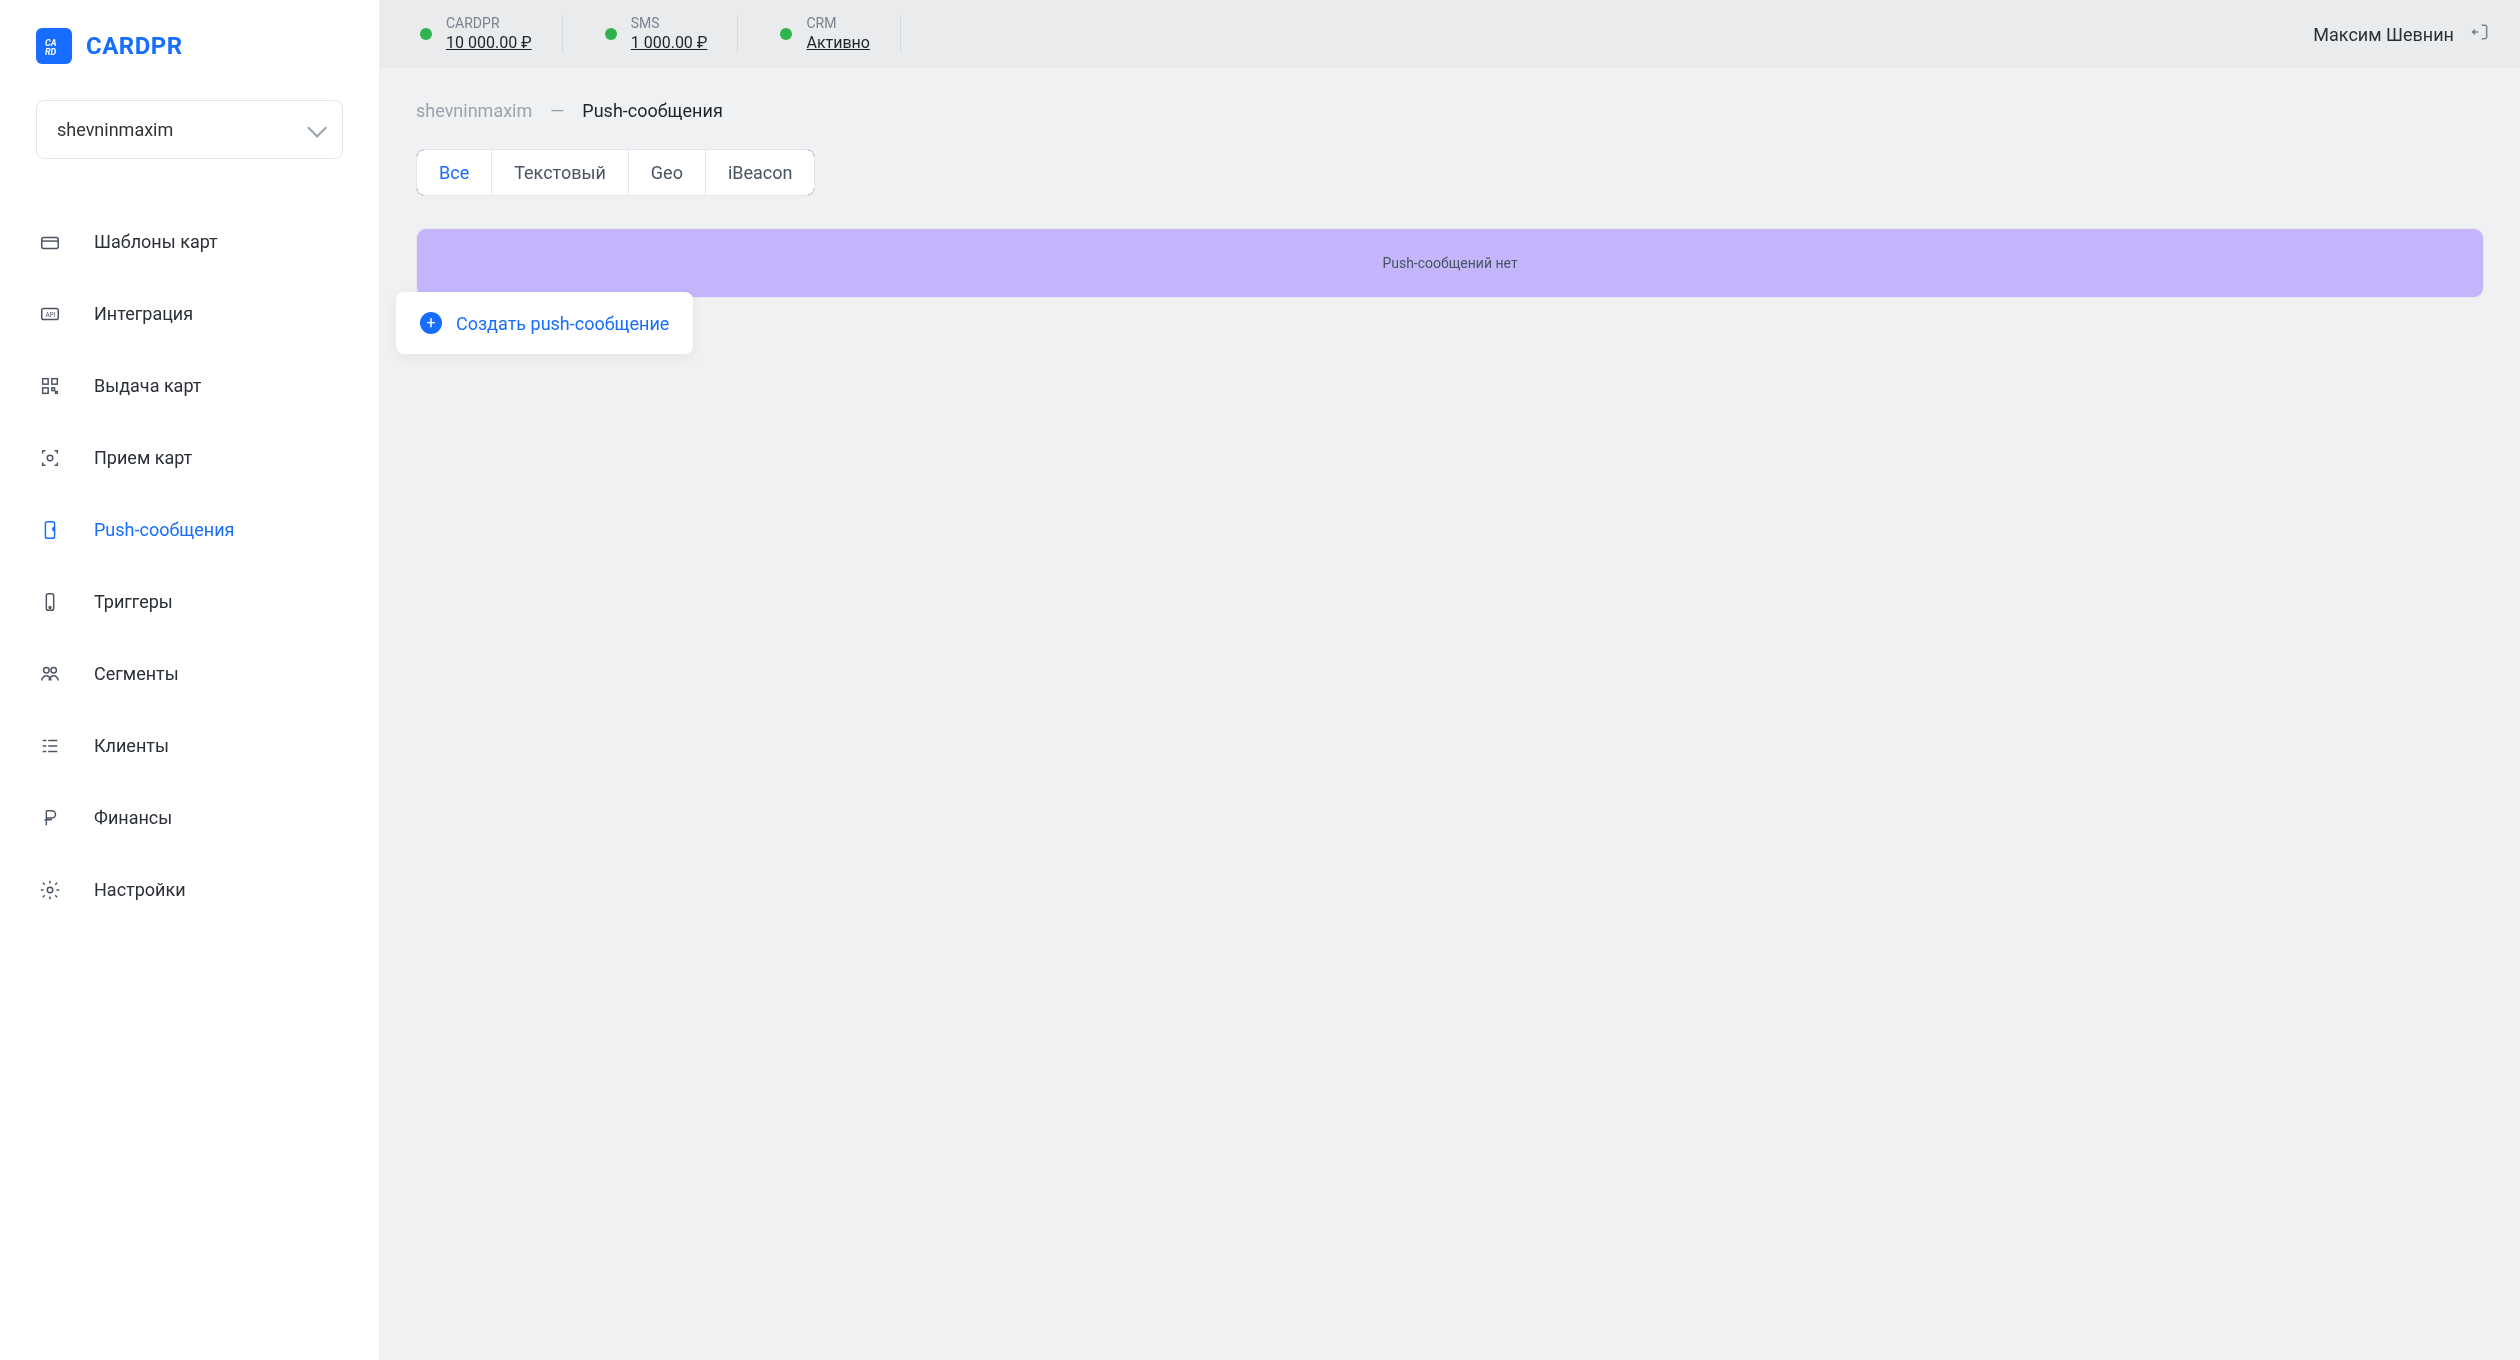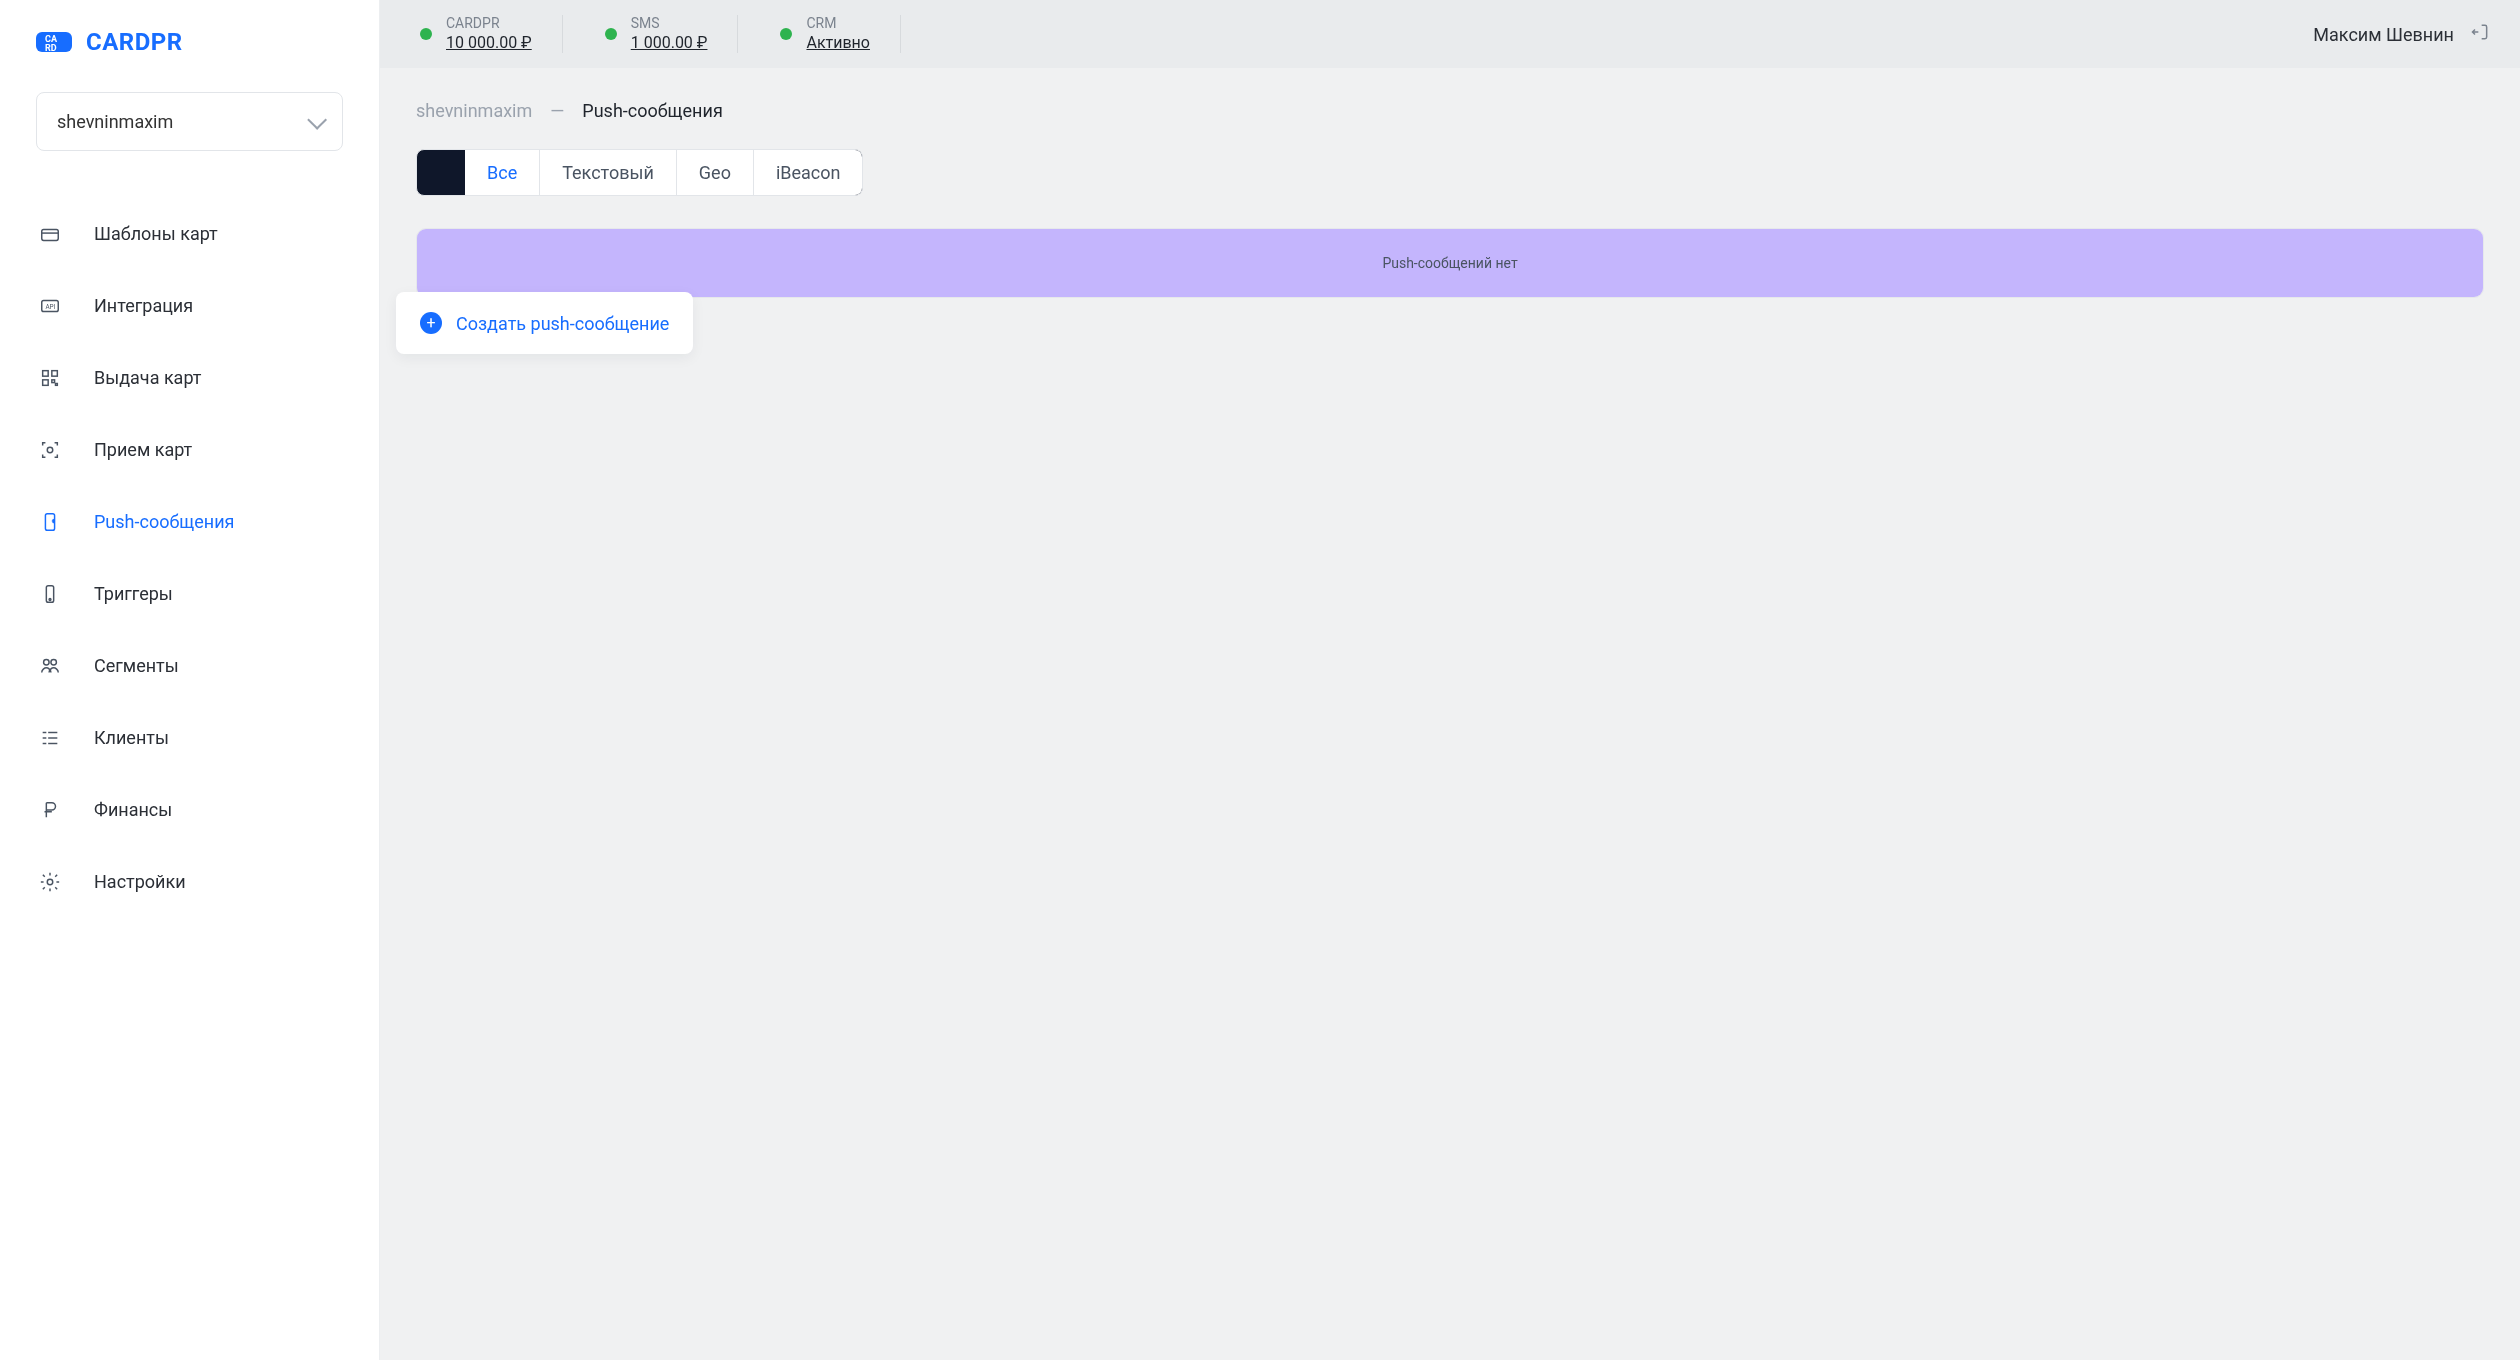--- a/index.html
+++ b/index.html
@@ -27,26 +27,27 @@
       padding-top: 28px;
     }
     .logo-row {
       display: flex;
       align-items: center;
       gap: 14px;
       padding: 0 36px 36px 36px;
     }
     .logo-mark {
       width: 36px;
-      height: 20px;
+      height: 36px;
       background: #176dff;
       border-radius: 6px;
       display: flex;
       align-items: center;
       justify-content: center;
+      font-style: italic;
     }
     .logo-text {
       color: #176dff;
       font-weight: 700;
       font-size: 24px;
       letter-spacing: 0.5px;
     }
     .account-select {
       margin: 0 36px 36px 36px;
       border: 1px solid #e2e5e9;
@@ -151,21 +152,20 @@
     .breadcrumb .crumb-sep { color: #9aa2ad; }
     .breadcrumb .crumb-current { color: #1f242c; }
     .tabs {
       display: flex;
       border: 1px solid #e2e5e9;
       border-radius: 8px;
       overflow: hidden;
       width: fit-content;
       background: #0f172a;
       margin-bottom: 32px;
-      padding-left: 48px;
     }
     .tab {
       padding: 12px 22px;
       font-size: 18px;
       color: #4a5462;
       border-right: 1px solid #e2e5e9;
       cursor: pointer;
       background: #fff;
     }
     .tab:last-child { border-right: none; }

